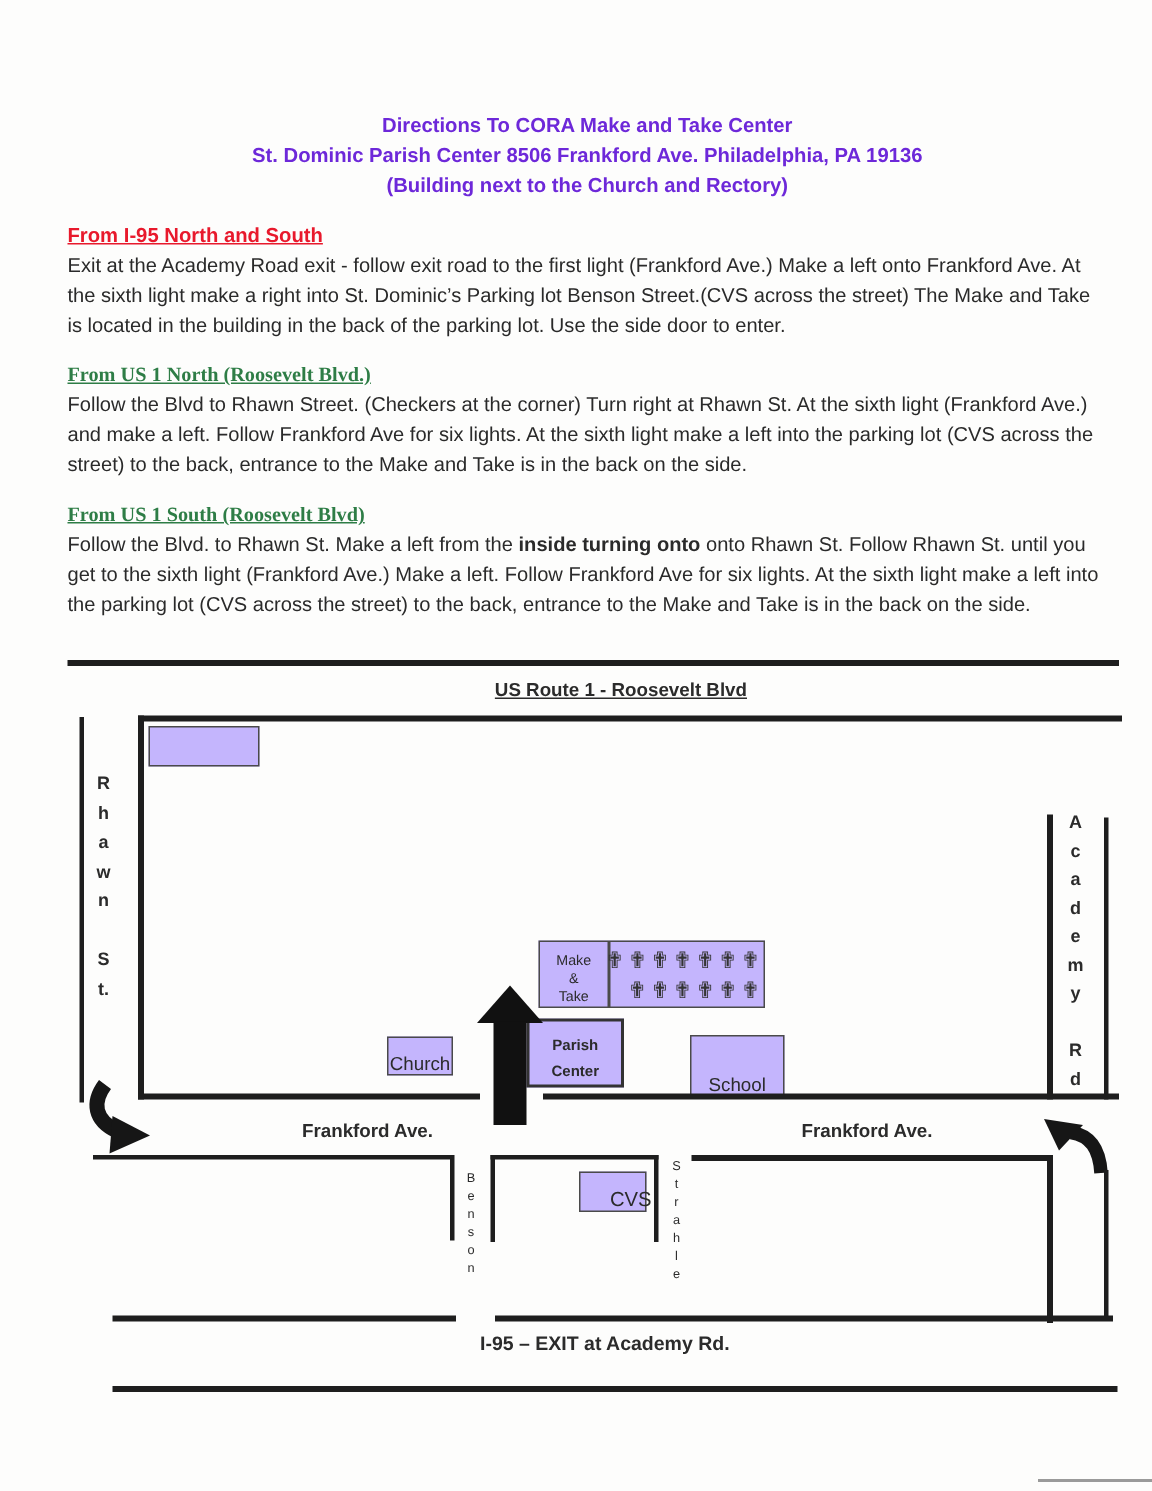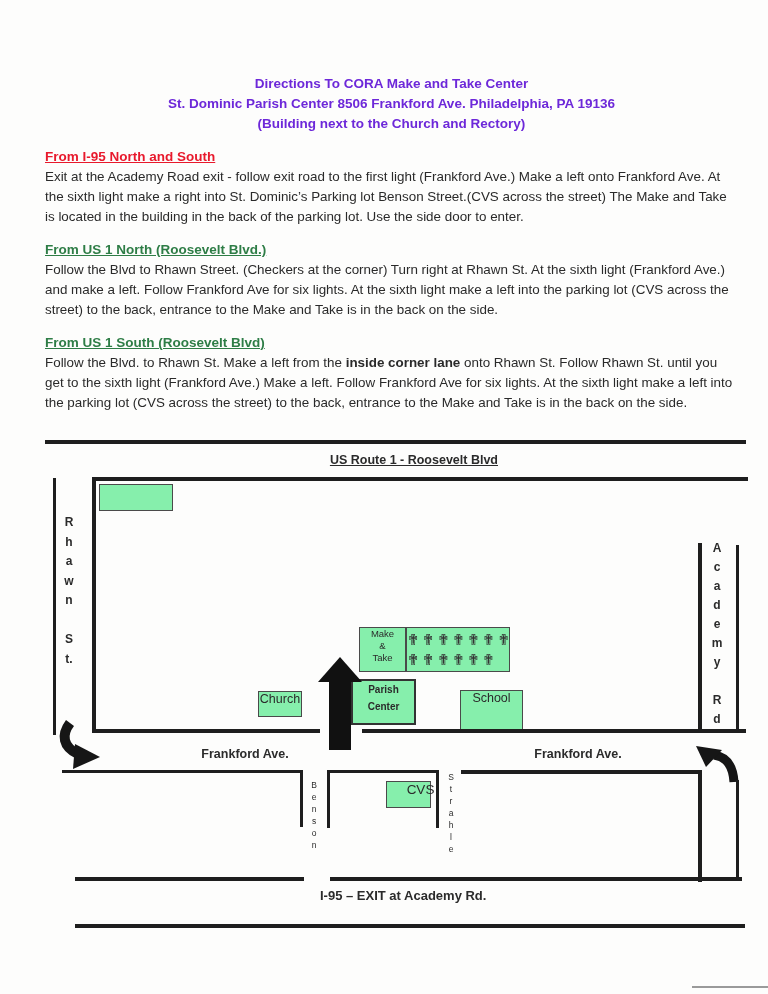--- a/index.html
+++ b/index.html
@@ -20,34 +20,34 @@
   }
   
   .doc-text{position:absolute;left:45px;top:0;width:693px;}
   .title-block{margin-top:74px;text-align:center;font-weight:bold;font-size:13.5px;line-height:20px;color:#6d28d9;}
   .section{margin-top:13px;}
   .section h2{
     font-size:13.5px;line-height:20px;font-weight:bold;
     text-decoration:underline;display:inline-block;
   }
   .section.red h2{color:var(--heading-red);}
-  .section.green h2{color:var(--heading-green);}
+  .section.green h2{color:var(--heading-green);font-family:Liberation Serif, serif;}
   .section p{font-size:13.4px;line-height:20px;color:var(--text);}
   .section p b{font-weight:bold;}
   .sec1{}
   
   .map{position:absolute;left:0;top:435px;width:768px;height:559px;}
   .map *{position:absolute;}
   .hline,.vline{background:var(--ink);}
   .map-label{font-weight:bold;color:#2b2b2b;}
   .vstack{white-space:pre-line;text-align:center;font-weight:bold;color:#2b2b2b;}
   .mbox{
     border:1.5px solid var(--box-border);
-    background:#86efac;
-    display:flex;align-items:flex-start;justify-content:center;
+    background:#c4b5fd;
+    display:flex;align-items:flex-end;justify-content:center;
     text-align:center;color:#2b2b2b;
   }
   .crosses{line-height:20px;letter-spacing:2.5px;font-size:15px;color:#333;font-family:"DejaVu Sans",sans-serif;}
   
   .arrow-head{width:0;height:0;border-left:22px solid transparent;border-right:22px solid transparent;border-bottom:25px solid #111;}
   .arrow-shaft{background:#111;}
 </style>
 </head>
 <body>
 
@@ -63,21 +63,21 @@
     <p><span>Exit at the Academy Road exit - follow exit road to the first light (Frankford Ave.) Make a left onto Frankford Ave. At the sixth light make a right into St. Dominic’s Parking lot Benson Street.(CVS across the street) The Make and Take is located in the building in the back of the parking lot. Use the side door to enter.</span><b></b><span></span></p>
   </div>
 
   <div class="section green">
     <h2>From US 1 North (Roosevelt Blvd.)</h2>
     <p><span>Follow the Blvd to Rhawn Street. (Checkers at the corner) Turn right at Rhawn St. At the sixth light (Frankford Ave.) and make a left. Follow Frankford Ave for six lights. At the sixth light make a left into the parking lot (CVS across the street) to the back, entrance to the Make and Take is in the back on the side.</span><b></b><span></span></p>
   </div>
 
   <div class="section green">
     <h2>From US 1 South (Roosevelt Blvd)</h2>
-    <p><span>Follow the Blvd. to Rhawn St. Make a left from the </span><b>inside corner lane</b><span> onto Rhawn St. Follow Rhawn St. until you get to the sixth light (Frankford Ave.) Make a left. Follow Frankford Ave for six lights. At the sixth light make a left into the parking lot (CVS across the street) to the back, entrance to the Make and Take is in the back on the side.</span></p>
+    <p><span>Follow the Blvd. to Rhawn St. Make a left from the </span><b>inside turning onto</b><span> onto Rhawn St. Follow Rhawn St. until you get to the sixth light (Frankford Ave.) Make a left. Follow Frankford Ave for six lights. At the sixth light make a left into the parking lot (CVS across the street) to the back, entrance to the Make and Take is in the back on the side.</span></p>
   </div>
 </div>
 
 <div class="map">
 
   <div class="hline" style="left:45px;top:5px;width:701px;height:4px;"></div>
   <div class="map-label" style="left:238px;top:18px;width:260px;text-align:right;font-size:12.5px;text-decoration:underline;">US Route 1 - Roosevelt Blvd</div>
   <div class="hline" style="left:92px;top:42px;width:656px;height:4px;"></div>
 
   <div class="vline" style="left:53px;top:43px;width:3px;height:257px;"></div>

